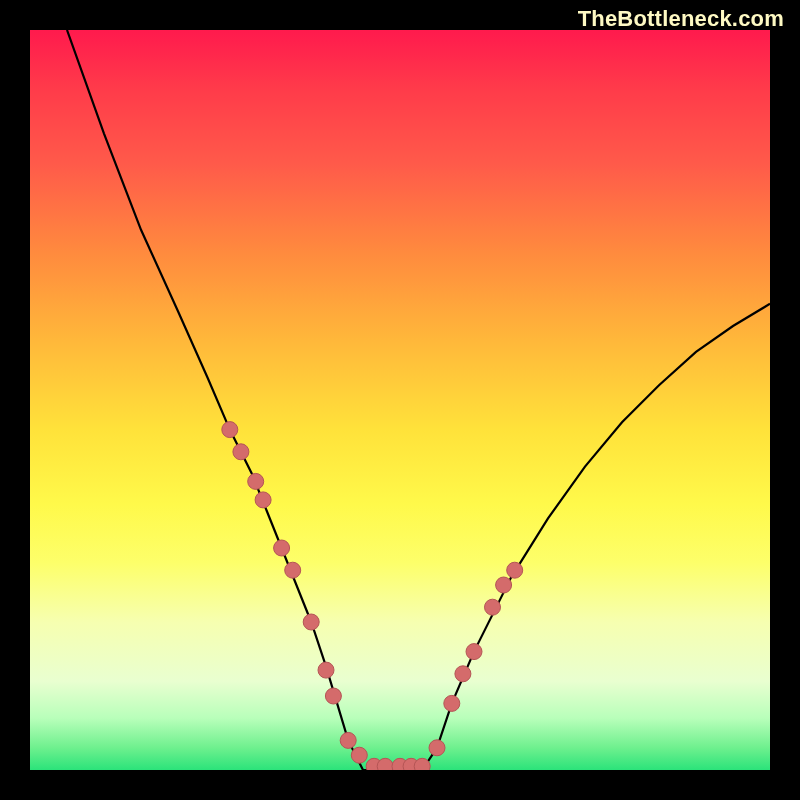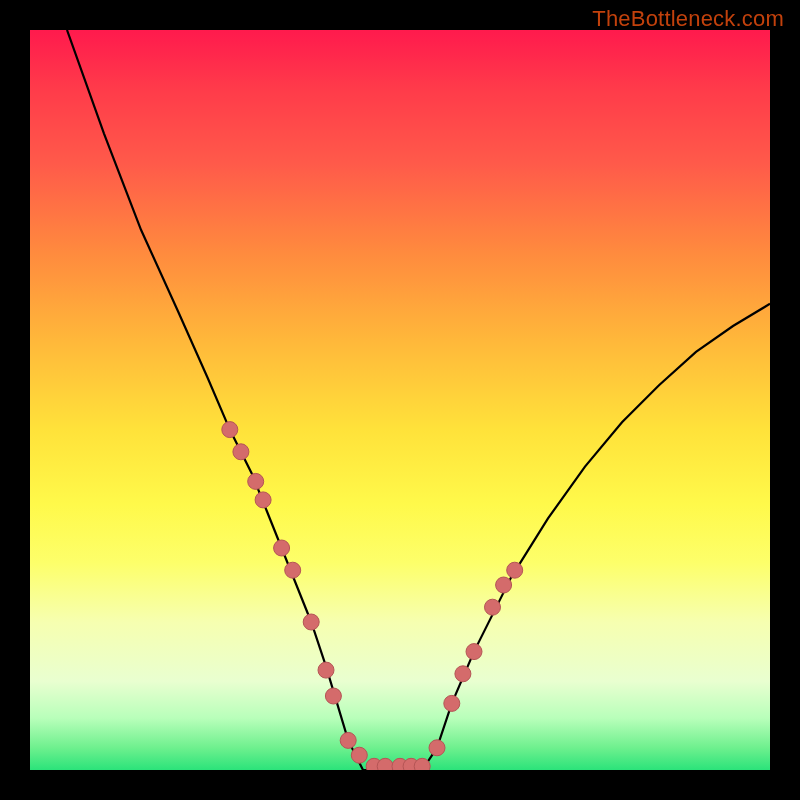--- a/index.html
+++ b/index.html
@@ -39,22 +39,23 @@
       #6ef08e 97%,
       #2be37a 100%
     );
   }
   .watermark {
     position: absolute;
     top: 6px;
     right: 16px;
     font-family: Arial, Helvetica, sans-serif;
     font-size: 22px;
-    color: #c2410c;
+    color: #fef9c3;
     letter-spacing: 0.2px;
+    font-weight: bold;
   }
   svg.curve {
     position: absolute;
     left: 0;
     top: 0;
     width: 740px;
     height: 740px;
   }
 </style>
 </head>

